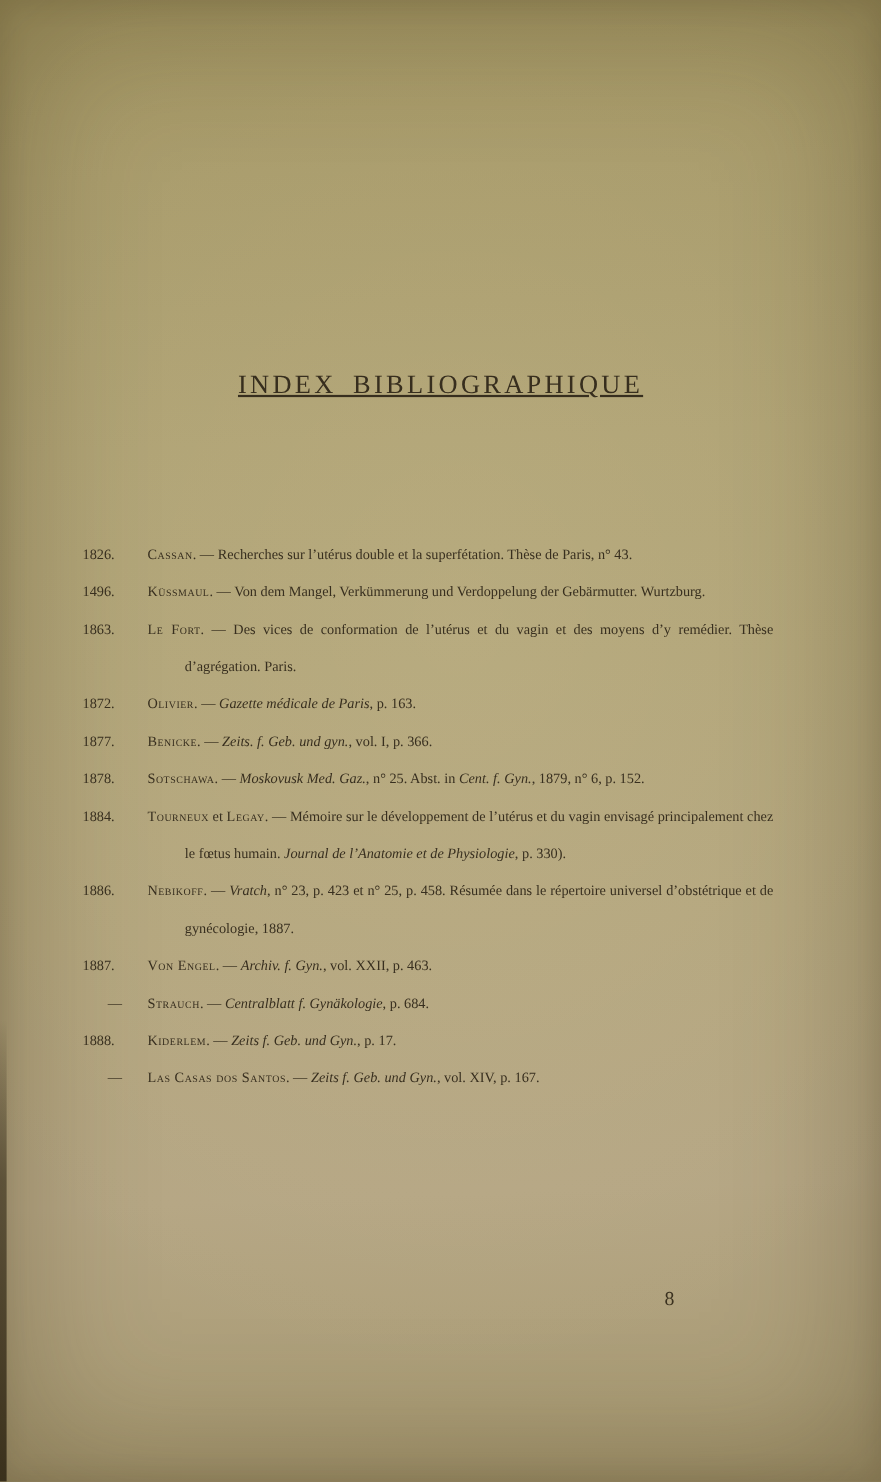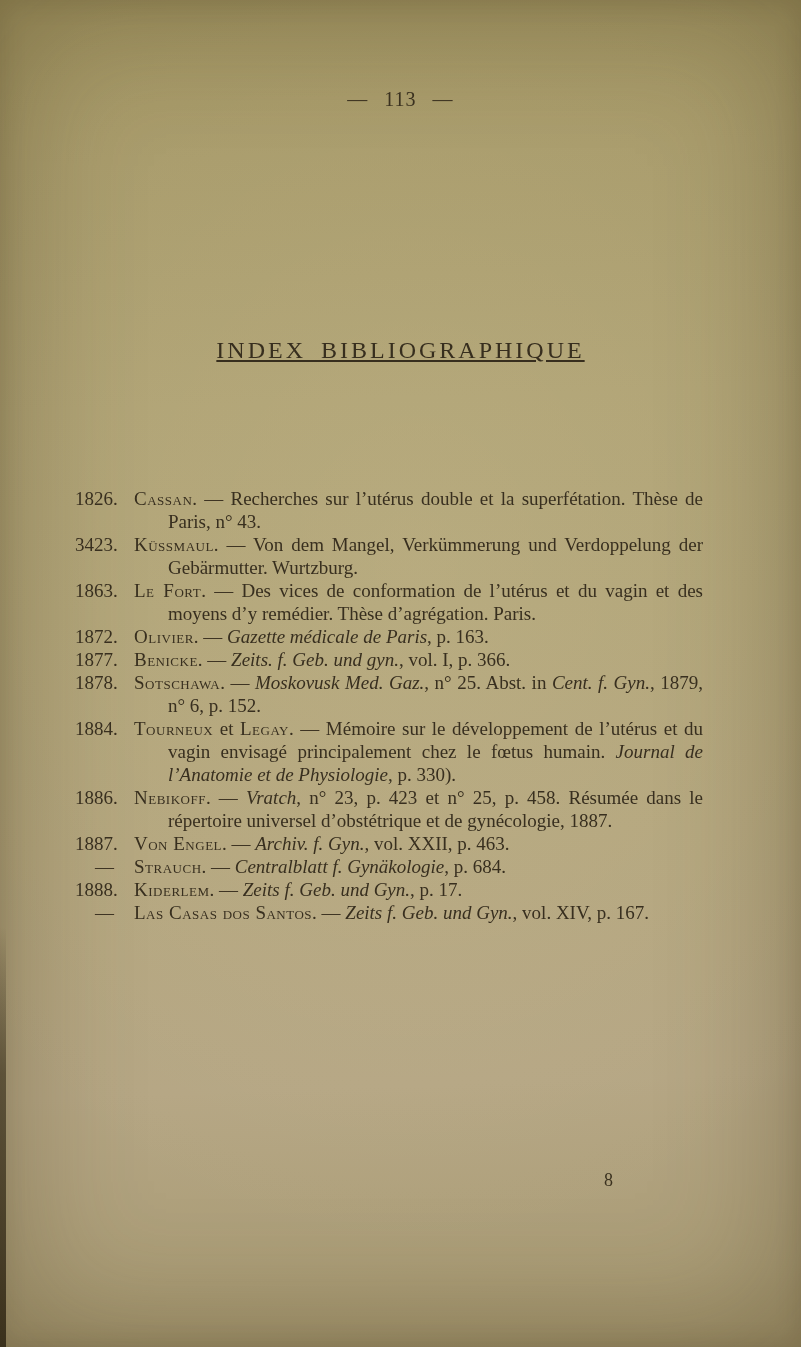--- a/index.html
+++ b/index.html
@@ -81,22 +81,22 @@
     text-decoration: underline;
   }
   .entries {
     position: absolute;
     top: 487px;
     left: 75px;
     width: 628px;
   }
   .entry {
     margin: 0;
-    font-size: 19px;
-    line-height: 23px;
+    font-size: 13px;
+    line-height: 34px;
     text-align: justify;
     padding-left: 93px;
     text-indent: -93px;
     color: #382f1f;
   }
   .year {
     display: inline-block;
     width: 59px;
     text-indent: 0;
     white-space: nowrap;
@@ -119,27 +119,26 @@
     color: #3a311f;
   }
 </style>
 </head>
 <body>
 
 <div class="page">
   <div class="vignette"></div>
   <div class="gutter-strip"></div>
 
-  <div class="page-number">— 113 —</div>
 
   <div class="page-title">INDEX BIBLIOGRAPHIQUE</div>
 
   <div class="entries">
       <p class="entry"><span class="year">1826.</span><span class="sc">Cassan</span><span class="n">. — Recherches sur l’utérus double et la superfétation. Thèse de Paris, n° 43.</span></p>
-      <p class="entry"><span class="year">3423.</span><span class="sc">Küssmaul</span><span class="n">. — Von dem Mangel, Verkümmerung und Verdop­pelung der Gebärmutter. Wurtzburg.</span></p>
+      <p class="entry"><span class="year">1496.</span><span class="sc">Küssmaul</span><span class="n">. — Von dem Mangel, Verkümmerung und Verdop­pelung der Gebärmutter. Wurtzburg.</span></p>
       <p class="entry"><span class="year">1863.</span><span class="sc">Le Fort</span><span class="n">. — Des vices de conformation de l’utérus et du vagin et des moyens d’y remédier. Thèse d’agrégation. Paris.</span></p>
       <p class="entry"><span class="year">1872.</span><span class="sc">Olivier</span><span class="n">. — </span><span class="it">Gazette médicale de Paris</span><span class="n">, p. 163.</span></p>
       <p class="entry"><span class="year">1877.</span><span class="sc">Benicke</span><span class="n">. — </span><span class="it">Zeits. f. Geb. und gyn.</span><span class="n">, vol. I, p. 366.</span></p>
       <p class="entry"><span class="year">1878.</span><span class="sc">Sotschawa</span><span class="n">. — </span><span class="it">Moskovusk Med. Gaz.</span><span class="n">, n° 25. Abst. in </span><span class="it">Cent. f. Gyn.</span><span class="n">, 1879, n° 6, p. 152.</span></p>
       <p class="entry"><span class="year">1884.</span><span class="sc">Tourneux</span><span class="n"> et </span><span class="sc">Legay</span><span class="n">. — Mémoire sur le développement de l’utérus et du vagin envisagé principalement chez le fœtus humain. </span><span class="it">Journal de l’Anatomie et de Physiologie</span><span class="n">, p. 330).</span></p>
       <p class="entry"><span class="year">1886.</span><span class="sc">Nebikoff</span><span class="n">. — </span><span class="it">Vratch</span><span class="n">, n° 23, p. 423 et n° 25, p. 458. Résumée dans le répertoire universel d’obstétrique et de gynéco­logie, 1887.</span></p>
       <p class="entry"><span class="year">1887.</span><span class="sc">Von Engel</span><span class="n">. — </span><span class="it">Archiv. f. Gyn.</span><span class="n">, vol. XXII, p. 463.</span></p>
       <p class="entry"><span class="year dash">—</span><span class="sc">Strauch</span><span class="n">. — </span><span class="it">Centralblatt f. Gynäkologie</span><span class="n">, p. 684.</span></p>
       <p class="entry"><span class="year">1888.</span><span class="sc">Kiderlem</span><span class="n">. — </span><span class="it">Zeits f. Geb. und Gyn.</span><span class="n">, p. 17.</span></p>
       <p class="entry"><span class="year dash">—</span><span class="sc">Las Casas dos Santos</span><span class="n">. — </span><span class="it">Zeits f. Geb. und Gyn.</span><span class="n">, vol. XIV, p. 167.</span></p>

